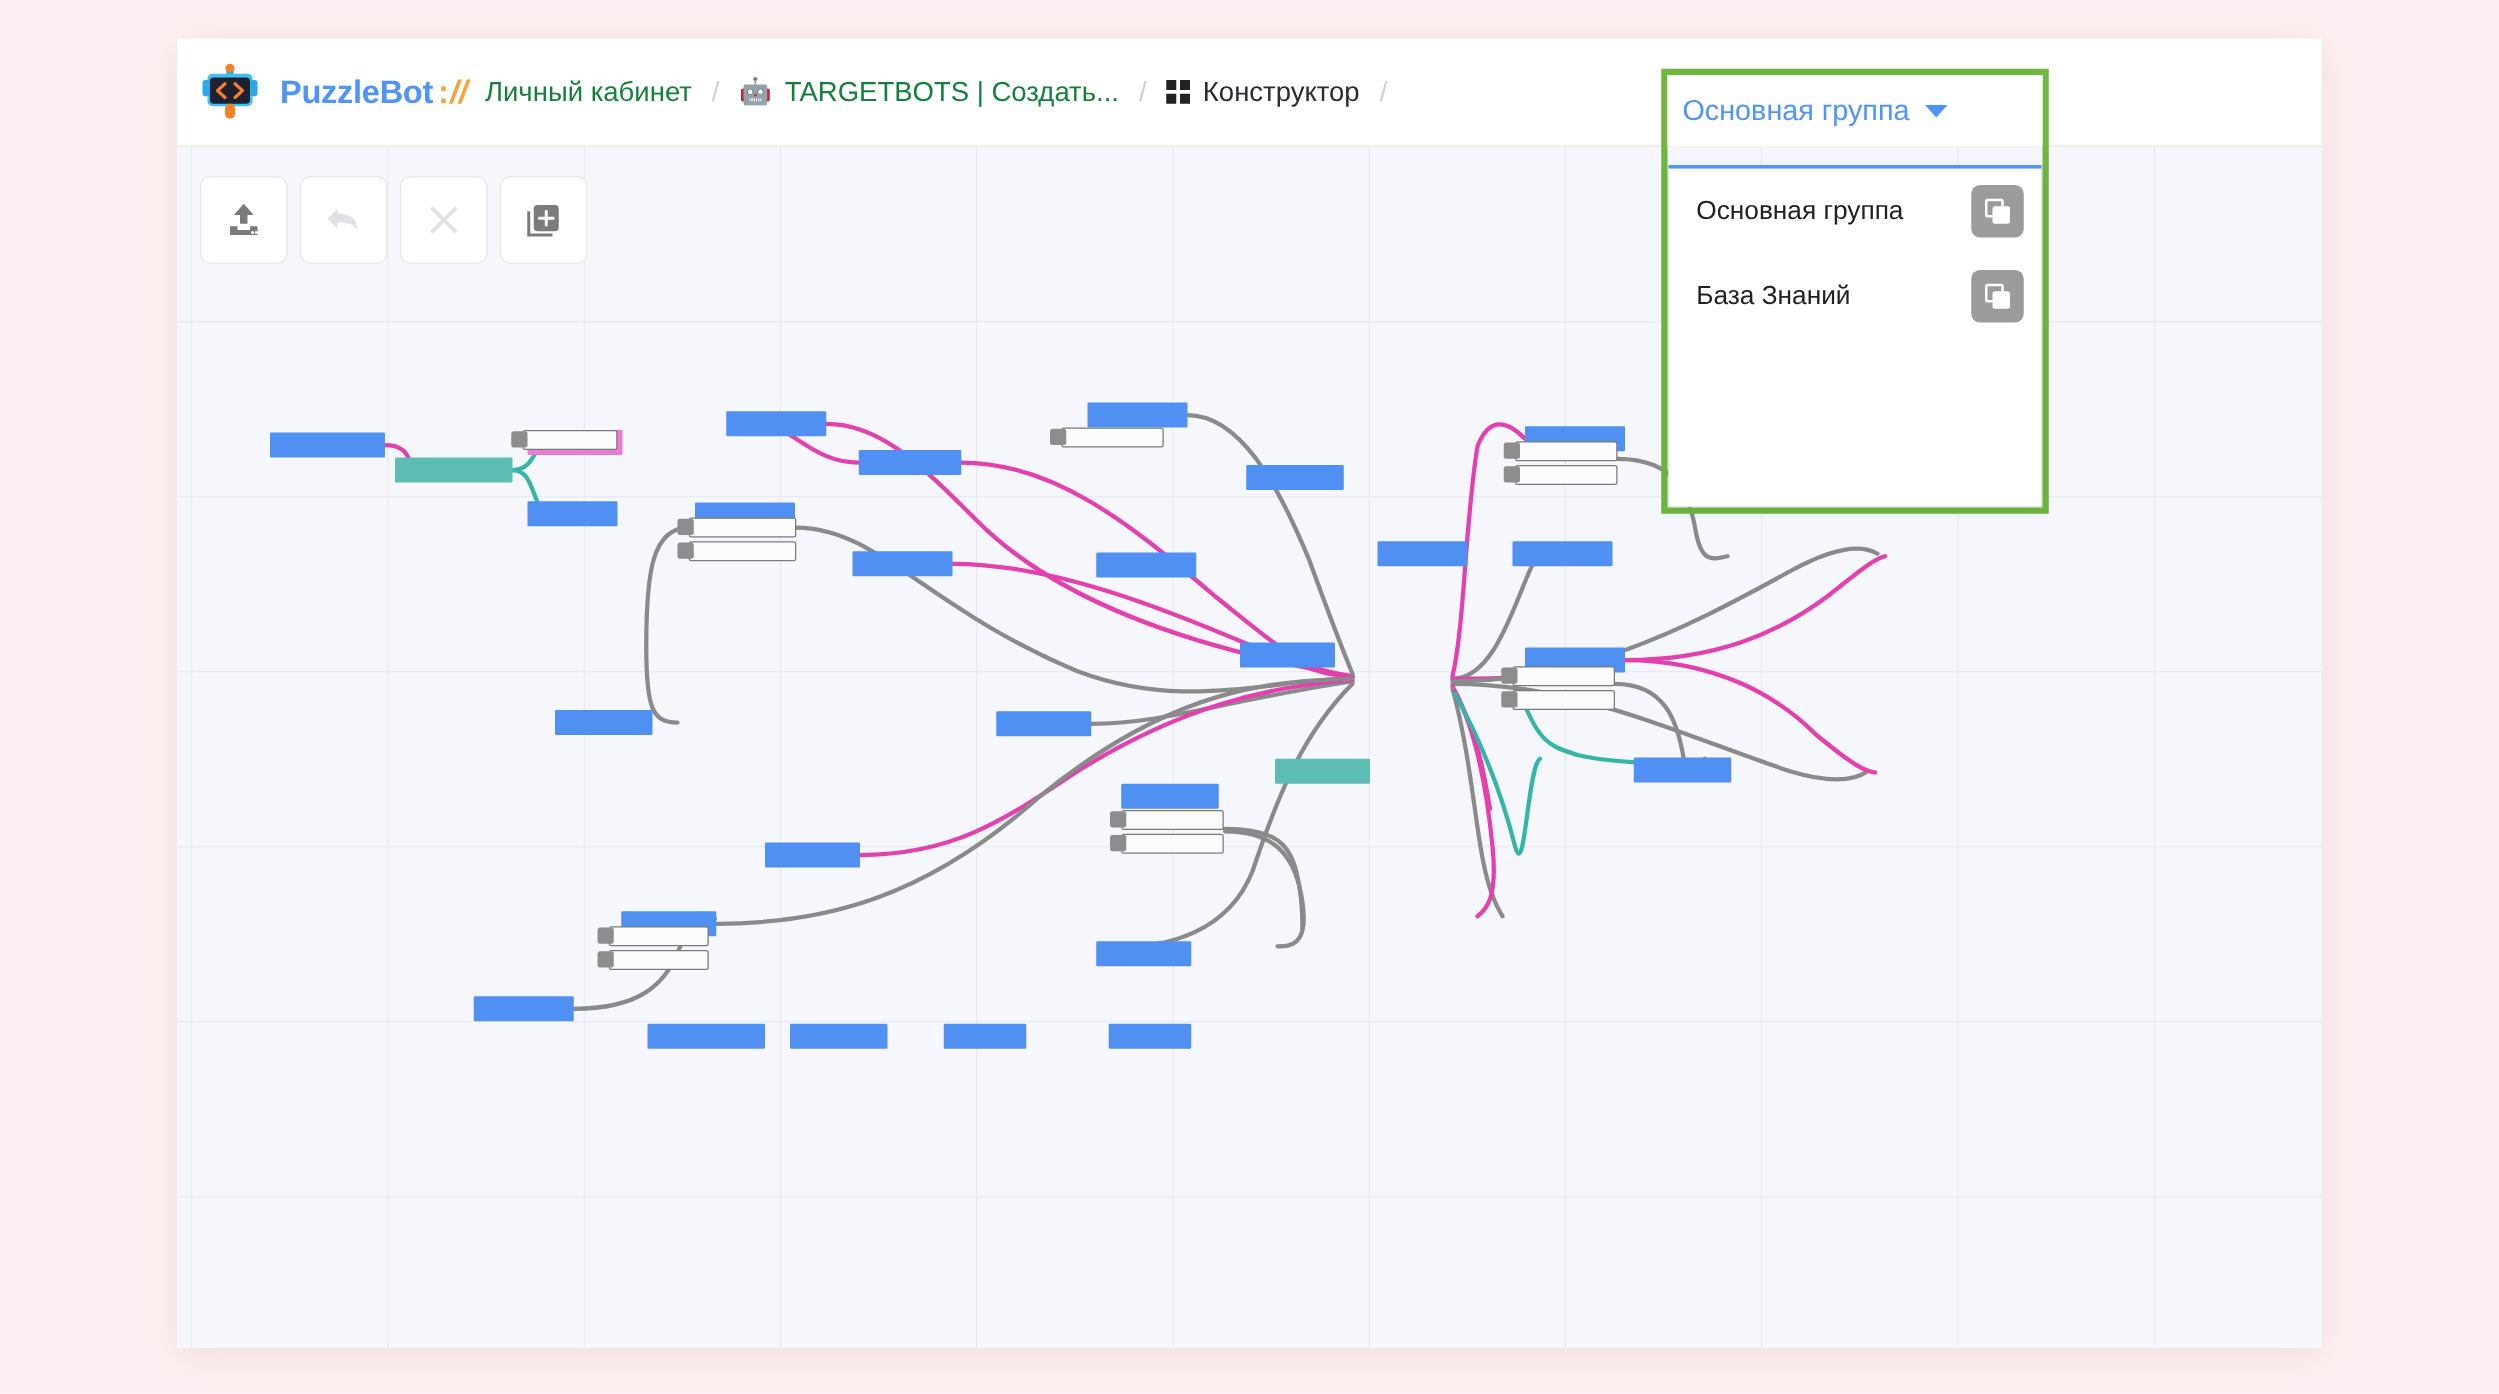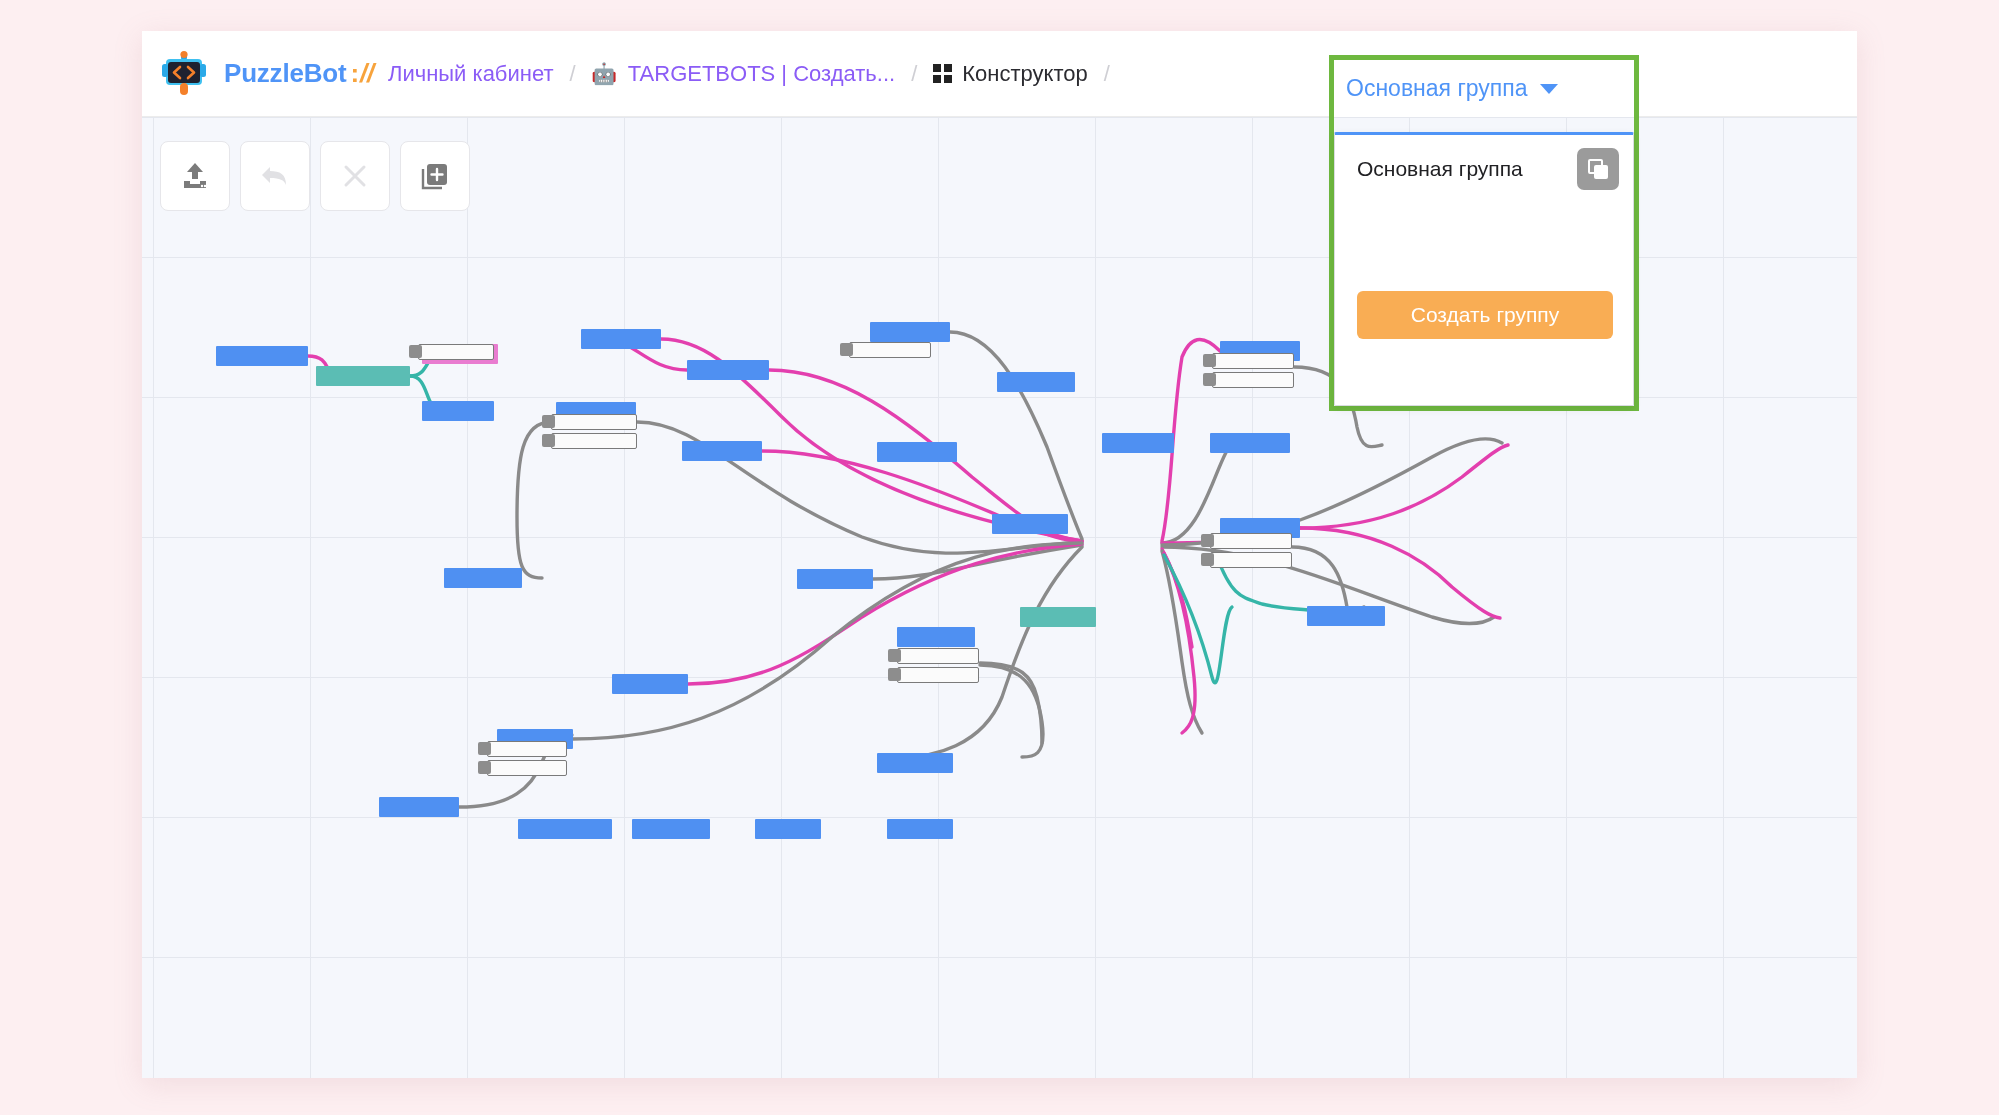--- a/index.html
+++ b/index.html
@@ -38,21 +38,21 @@
     margin-left: 16px;
     font-size: 26px; font-weight: bold;
     color: #4f94f7; letter-spacing: -.2px;
     white-space: nowrap;
   }
   .brand .colon { color: #f7a33c; margin: 0 1px 0 4px;}
   .brand .slashes { color: #f7a33c; font-style: italic; }
 
   .crumb-sep { color: #cfcfd4; font-size: 22px; margin: 0 16px; font-weight: 300; }
   .crumb {
-    font-size: 22px; color: #8b5cf6; white-space: nowrap;
+    font-size: 22px; color: #15803d; white-space: nowrap;
     display: flex; align-items: center; gap: 10px;
   }
   .crumb.dark { color: #2b2b30; }
   .crumb .emoji { font-size: 21px; line-height: 1; }
 
   .grid-icon { display:inline-block; width:19px; height:19px; position:relative; }
   .grid-icon i {
     position:absolute; width:8px; height:8px; background:#222; display:block;
   }
   .grid-icon i:nth-child(1){left:0;top:0;}
@@ -397,17 +397,25 @@
     <div class="dd-item">
       <span class="dd-label">Основная группа</span>
       <span class="copy-btn">
         <span class="copy-glyph">
             <span class="back"></span>
             <span class="front"></span>
           </span>
       </span>
     </div>
 
-
-    <button id="create-group-btn">Создать группу</button>
+    <div class="dd-item">
+      <span class="dd-label">База Знаний</span>
+      <span class="copy-btn">
+        <span class="copy-glyph">
+            <span class="back"></span>
+            <span class="front"></span>
+          </span>
+      </span>
+    </div>
+
   </div>
 
 </div>
 
 </body></html>

